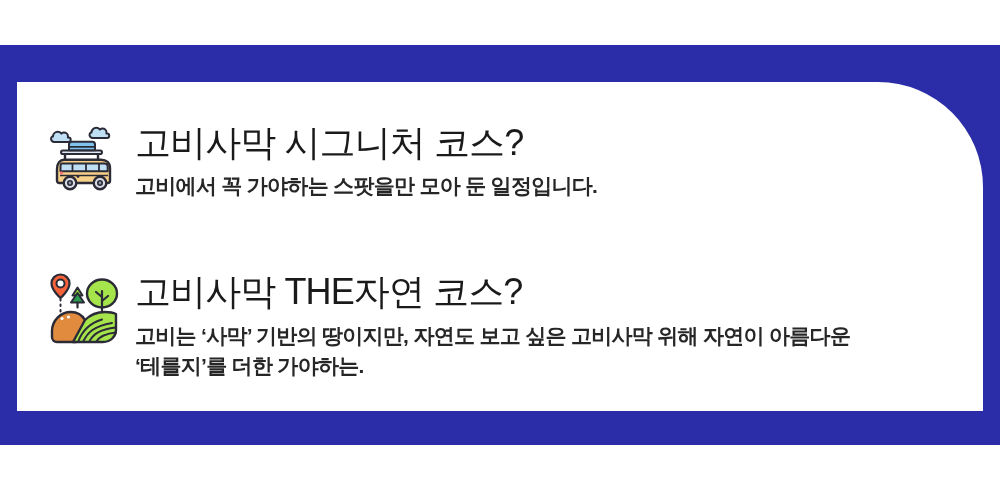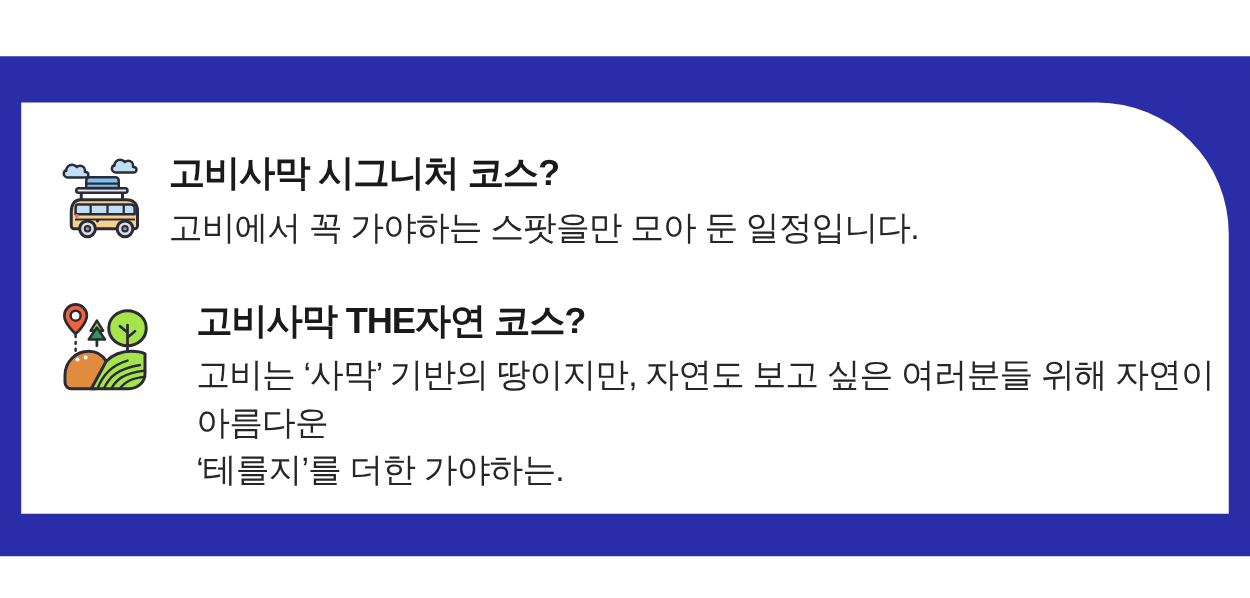--- a/index.html
+++ b/index.html
@@ -46,46 +46,46 @@
     top: 0;
     width: 966px;
     height: 329px;
     padding: 38px 0 0 28px;
   }
 
   .item {
     display: flex;
     align-items: flex-start;
   }
-  .item + .item { margin-top: 36px; gap: 22px; }
+  .item + .item { margin-top: 68px; }
 
   .item-icon {
     width: 76px;
     min-width: 76px;
     height: 76px;
     margin-right: 14px;
     margin-top: 2px;
     display: block;
   }
 
   .item-text { padding-top: 2px; }
 
   .item-title {
-    font-size: 29px;
-    font-weight: bold;
+    font-size: 36px;
+    font-weight: normal;
     color: #1a1a1a;
     letter-spacing: -0.9px;
     line-height: 1.18;
     white-space: nowrap;
   }
 
   .item-desc {
     margin-top: 7px;
-    font-size: 27px;
-    font-weight: 400;
+    font-size: 21px;
+    font-weight: 700;
     color: #262626;
     letter-spacing: -0.7px;
     line-height: 1.42;
     max-width: 820px;
   }
   .item-desc .l2 { display: block; }
 </style>
 </head>
 <body>
 
@@ -155,21 +155,21 @@
             <circle cx="17" cy="47.5" r="1.6" fill="#ffffff"></circle>
             <circle cx="23.5" cy="46" r="1.6" fill="#ffffff"></circle>
 
             <path d="M40 49c6-6 13-8 20-8 7 0 11 2 11 2v16c0 6-5 12-13 12H28z" fill="#a5e44a" stroke="#2b2b37" stroke-width="2.4" stroke-linejoin="round"></path>
             <path d="M33 71c4-11 12-19 24-22.5M38 71c4.5-9.5 11-16 29-19M44 71c4-7.5 10-12.5 27-14.5M51 71c3-5 8.5-8.5 20-9.5" fill="none" stroke="#2b2b37" stroke-width="2" stroke-linecap="round"></path>
           </svg>
         </span>
         <div class="item-text">
           <div class="item-title" style="color: rgb(26, 26, 26);">고비사막 THE자연 코스?</div>
           <div class="item-desc" style="color: rgb(38, 38, 38);">
-            <span>고비는 ‘사막’ 기반의 땅이지만, 자연도 보고 싶은 여러분들 위해 자연이 아름다운</span>
+            <span>고비는 ‘사막’ 기반의 땅이지만, 자연도 보고 싶은 고비사막 위해 자연이 아름다운</span>
             <span class="l2">‘테를지’를 더한 가야하는.</span>
           </div>
         </div>
       </div>
 
     </div>
   </div>
 </div>
 
 </body></html>

